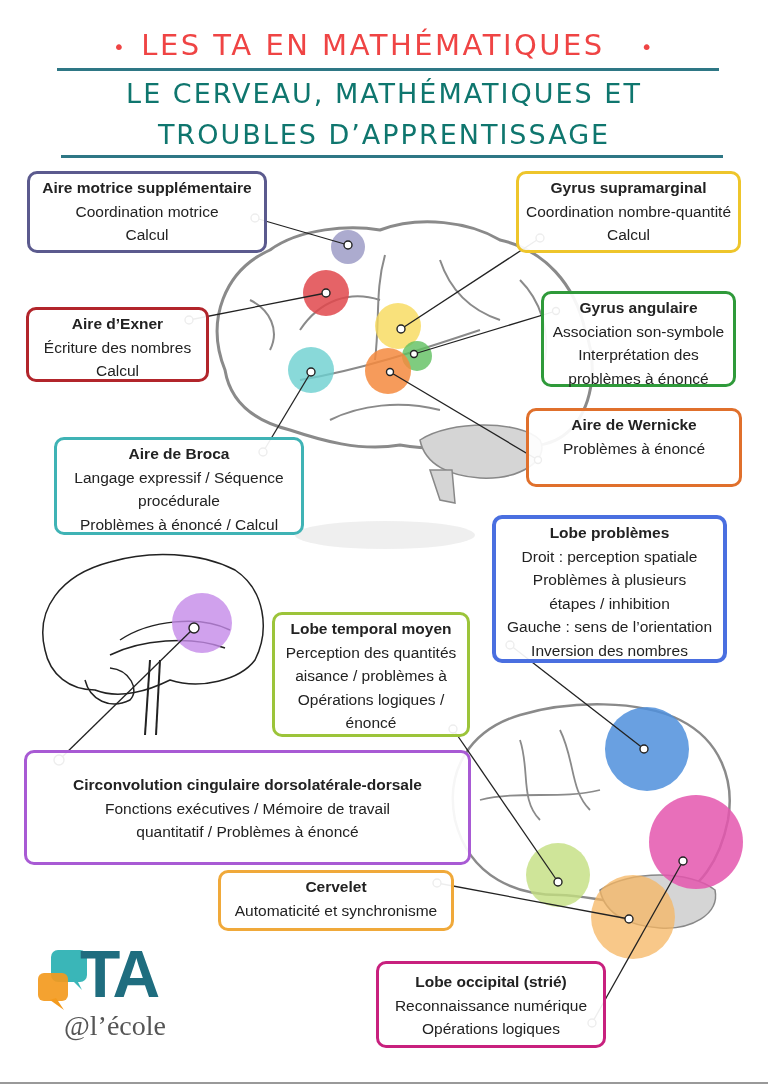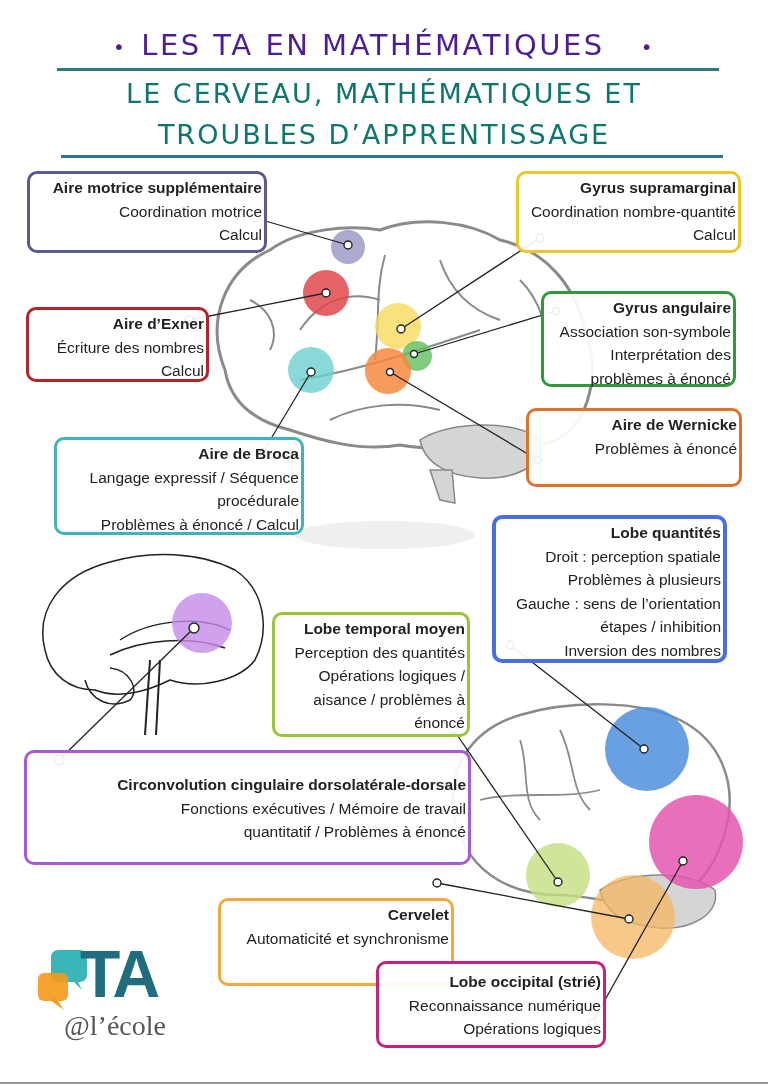--- a/index.html
+++ b/index.html
@@ -1,21 +1,21 @@
 <!DOCTYPE html>
 <html><head>
 <meta charset="utf-8">
 <style>
   html, body { margin: 0; padding: 0; }
   body { width: 768px; height: 1086px; background: #ffffff; position: relative; overflow: hidden; font-family: "Liberation Sans", sans-serif; color: #222; }
-  .title1 { position: absolute; left: 0; top: 28px; width: 768px; text-align: center; font-size: 29px; letter-spacing: 2.5px; color: #4c1d95; font-family: "DejaVu Sans", sans-serif; }
+  .title1 { position: absolute; left: 0; top: 28px; width: 768px; text-align: center; font-size: 29px; letter-spacing: 2.5px; color: #ef4444; font-family: "DejaVu Sans", sans-serif; }
   .title1 .dot { display: inline-block; font-size: 20px; vertical-align: middle; margin: 0 14px; }
   .rule { position: absolute; height: 3px; background: #2e7785; }
   .title2 { position: absolute; left: 0; width: 768px; text-align: center; font-size: 27px; letter-spacing: 2px; color: #0f766e; font-family: "DejaVu Sans", sans-serif; }
-  .box { position: absolute; border: 3px solid; border-radius: 10px; background: rgba(255,255,255,0.92); text-align: right; font-size: 15.5px; line-height: 23.5px; padding: 2px 2px; box-sizing: border-box; }
+  .box { position: absolute; border: 3px solid; border-radius: 10px; background: rgba(255,255,255,0.92); text-align: center; font-size: 15.5px; line-height: 23.5px; padding: 2px 2px; box-sizing: border-box; }
   .box .hd { font-weight: bold; }
   .brain-svg { position: absolute; left: 0; top: 0; }
   .logo { position: absolute; left: 38px; top: 948px; width: 120px; height: 90px; }
   .logo .ta { position: absolute; left: 42px; top: -12px; font-size: 66px; font-weight: bold; color: #1f6d7f; font-family: "Liberation Sans", sans-serif; letter-spacing: -3px; }
   .logo .ecole { position: absolute; left: 26px; top: 62px; font-size: 28px; color: #555; font-family: "Liberation Serif", serif; }
   .bottom-line { position: absolute; left: 0; top: 1082px; width: 768px; height: 2px; background: #999; }
 </style>
 </head>
 <body>
 
@@ -146,43 +146,43 @@
   <div>Interprétation des</div>
   <div>problèmes à énoncé</div>
 </div>
 
 <div class="box" style="left:526px; top:408px; width:216px; height:79px; border-color:#e0702c;">
   <div class="hd">Aire de Wernicke</div>
   <div>Problèmes à énoncé</div>
 </div>
 
 <div class="box" style="left:492px; top:515px; width:235px; height:148px; border-color:#4a6fe0; border-width:4px;">
-  <div class="hd">Lobe quantités</div>
+  <div class="hd">Lobe problèmes</div>
   <div>Droit : perception spatiale</div>
   <div>Problèmes à plusieurs</div>
+  <div>étapes / inhibition</div>
   <div>Gauche : sens de l’orientation</div>
-  <div>étapes / inhibition</div>
   <div>Inversion des nombres</div>
 </div>
 
 <div class="box" style="left:272px; top:612px; width:198px; height:125px; border-color:#9cc43a;">
   <div class="hd">Lobe temporal moyen</div>
   <div>Perception des quantités</div>
+  <div>aisance / problèmes à</div>
   <div>Opérations logiques /</div>
-  <div>aisance / problèmes à</div>
   <div>énoncé</div>
 </div>
 
 <div class="box" style="left:24px; top:750px; width:447px; height:115px; border-color:#a85ad4; padding-top:20px;">
   <div class="hd">Circonvolution cingulaire dorsolatérale-dorsale</div>
   <div>Fonctions exécutives / Mémoire de travail</div>
   <div>quantitatif / Problèmes à énoncé</div>
 </div>
 
-<div class="box" style="left:218px; top:870px; width:236px; height:88px; border-color:#f0a93a;margin-top:28px;">
+<div class="box" style="left:218px; top:870px; width:236px; height:61px; border-color:#f0a93a;">
   <div class="hd">Cervelet</div>
   <div>Automaticité et synchronisme</div>
 </div>
 
 <div class="box" style="left:376px; top:961px; width:230px; height:87px; border-color:#c8207e; padding-top:6px;">
   <div class="hd">Lobe occipital (strié)</div>
   <div>Reconnaissance numérique</div>
   <div>Opérations logiques</div>
 </div>
 

